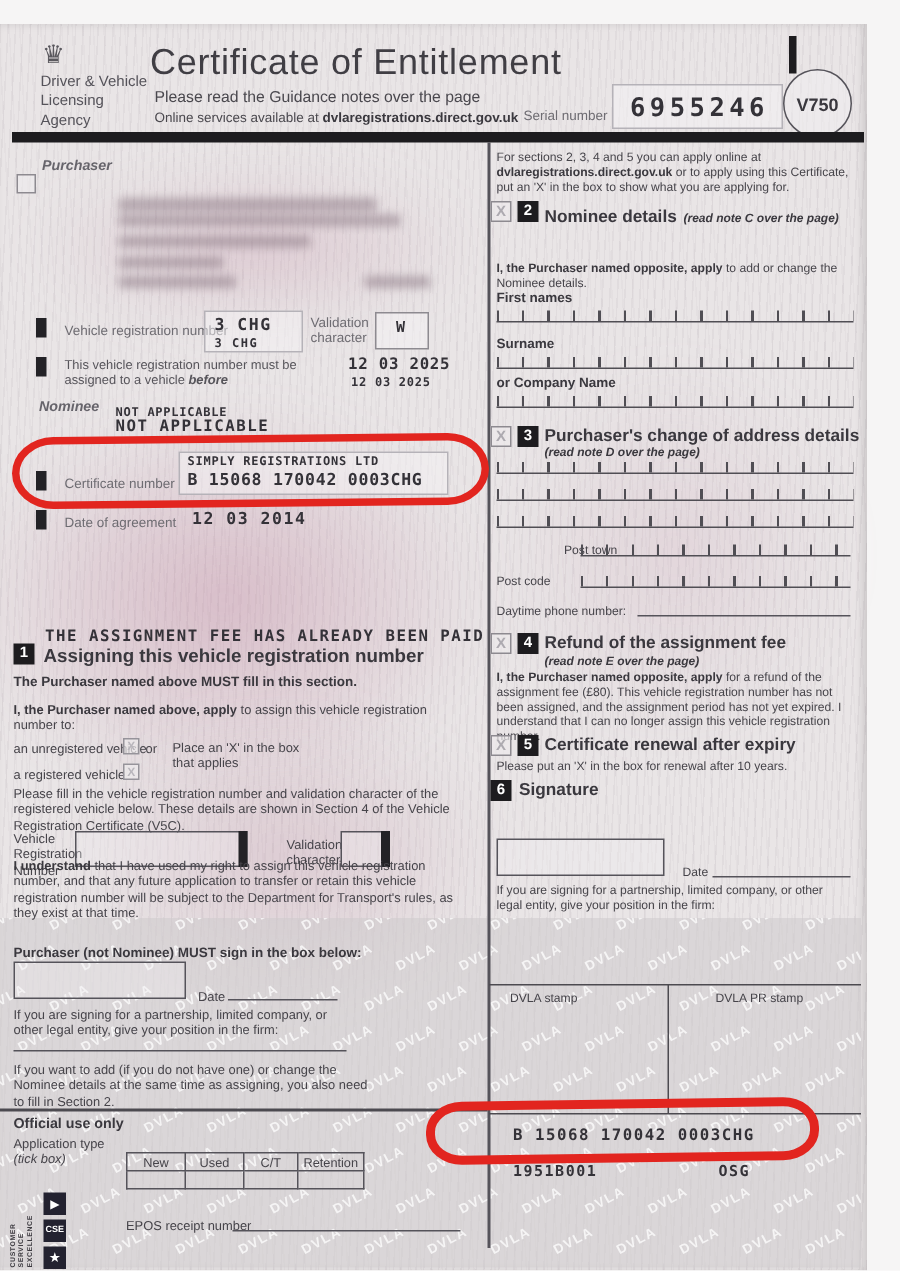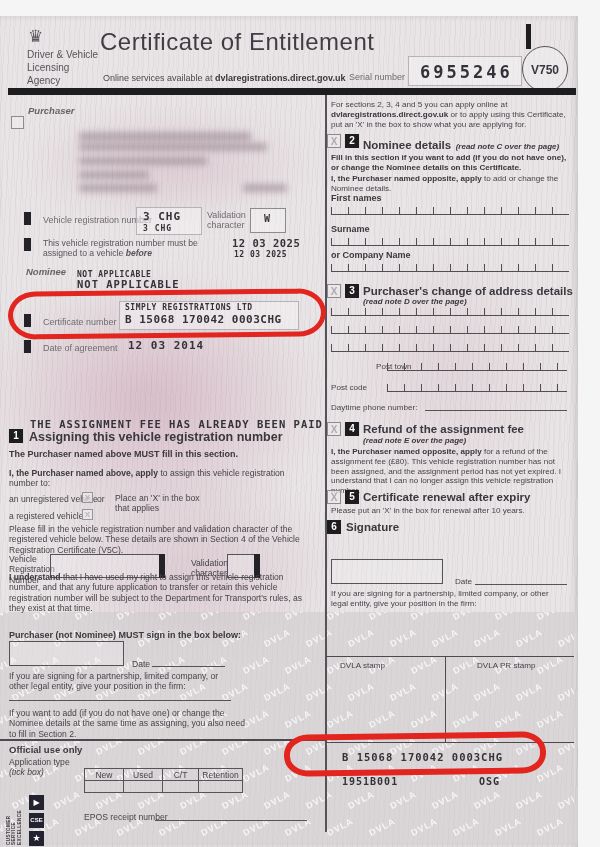--- a/index.html
+++ b/index.html
@@ -196,20 +196,21 @@
       <span class="wm" style="left: 536px; top: 210px;">DVLA</span>
     </div>
 
   <div class="abs z" style="left:28px;top:26px;font-size:17px;color:#5a585e;">♛</div>
   <div class="abs z title" style="left:100px;top:28px;">Certificate of Entitlement</div>
   <div class="abs z agency" style="left:27px;top:48px;width:90px;">
     <div>Driver &amp; Vehicle</div>
     <div>Licensing</div>
     <div>Agency</div>
   </div>
+  <div class="abs z sub" style="left:103px;top:59px;">Please read the Guidance notes over the page</div>
   <div class="abs z sub2" style="left:103px;top:73px;">
     <span>Online services available at </span><span class="b">dvlaregistrations.direct.gov.uk</span>
   </div>
   <div class="abs z" style="left:526px;top:24px;width:5px;height:25px;background:#1d1c1f;"></div>
   <div class="abs z lbl" style="left:349px;top:72px;">Serial number</div>
   <div class="typedbox z" style="left:408px;top:56px;width:114px;height:30px;"></div>
   <div class="abs z mono" style="left:420px;top:62px;font-size:17px;letter-spacing:3px;">6955246</div>
   <div class="abs z" style="left:522px;top:46px;width:46px;height:46px;border:1.5px solid #55535a;border-radius:50%;background:rgba(240,238,240,0.55);text-align:center;line-height:46px;font-weight:bold;font-size:12px;color:#3a383e;">V750</div>
   <div class="abs z" style="left:8px;top:88px;width:568px;height:7px;background:#1d1c1f;"></div>
 
@@ -330,21 +331,20 @@
   <div class="abs z body8r" style="left:331px;top:100px;width:238px;">
     <span>For sections 2, 3, 4 and 5 you can apply online at </span><span class="b">dvlaregistrations.direct.gov.uk</span><span> or to apply using this Certificate, put an 'X' in the box to show what you are applying for.</span>
   </div>
 
   <span class="xbox abs z" style="left:327px;top:134px;">X</span>
   <span class="secnum abs z" style="left:345px;top:134px;">2</span>
   <div class="abs z" style="left:363px;top:135px;width:210px;">
     <span class="b" style="font-size:11.5px;">Nominee details</span>
     <span class="b" style="font-size:8px;font-style:italic;">(read note C over the page)</span>
   </div>
-  <div class="abs z body8r b" style="left:331px;top:153px;width:240px;">Fill in this section if you want to add (if you do not have one), or change the Nominee details on this Certificate.</div>
   <div class="abs z body8r" style="left:331px;top:174px;width:238px;">
     <span class="b">I, the Purchaser named opposite, apply</span><span> to add or change the Nominee details.</span>
   </div>
   <div class="abs z b" style="left:331px;top:193px;font-size:9px;">First names</div>
   <div class="comb z" style="left:331px;top:207px;width:238px;"></div>
   <div class="abs z b" style="left:331px;top:224px;font-size:9px;">Surname</div>
   <div class="comb z" style="left:331px;top:238px;width:238px;"></div>
   <div class="abs z b" style="left:331px;top:250px;font-size:9px;">or Company Name</div>
   <div class="comb z" style="left:331px;top:264px;width:238px;"></div>
 

